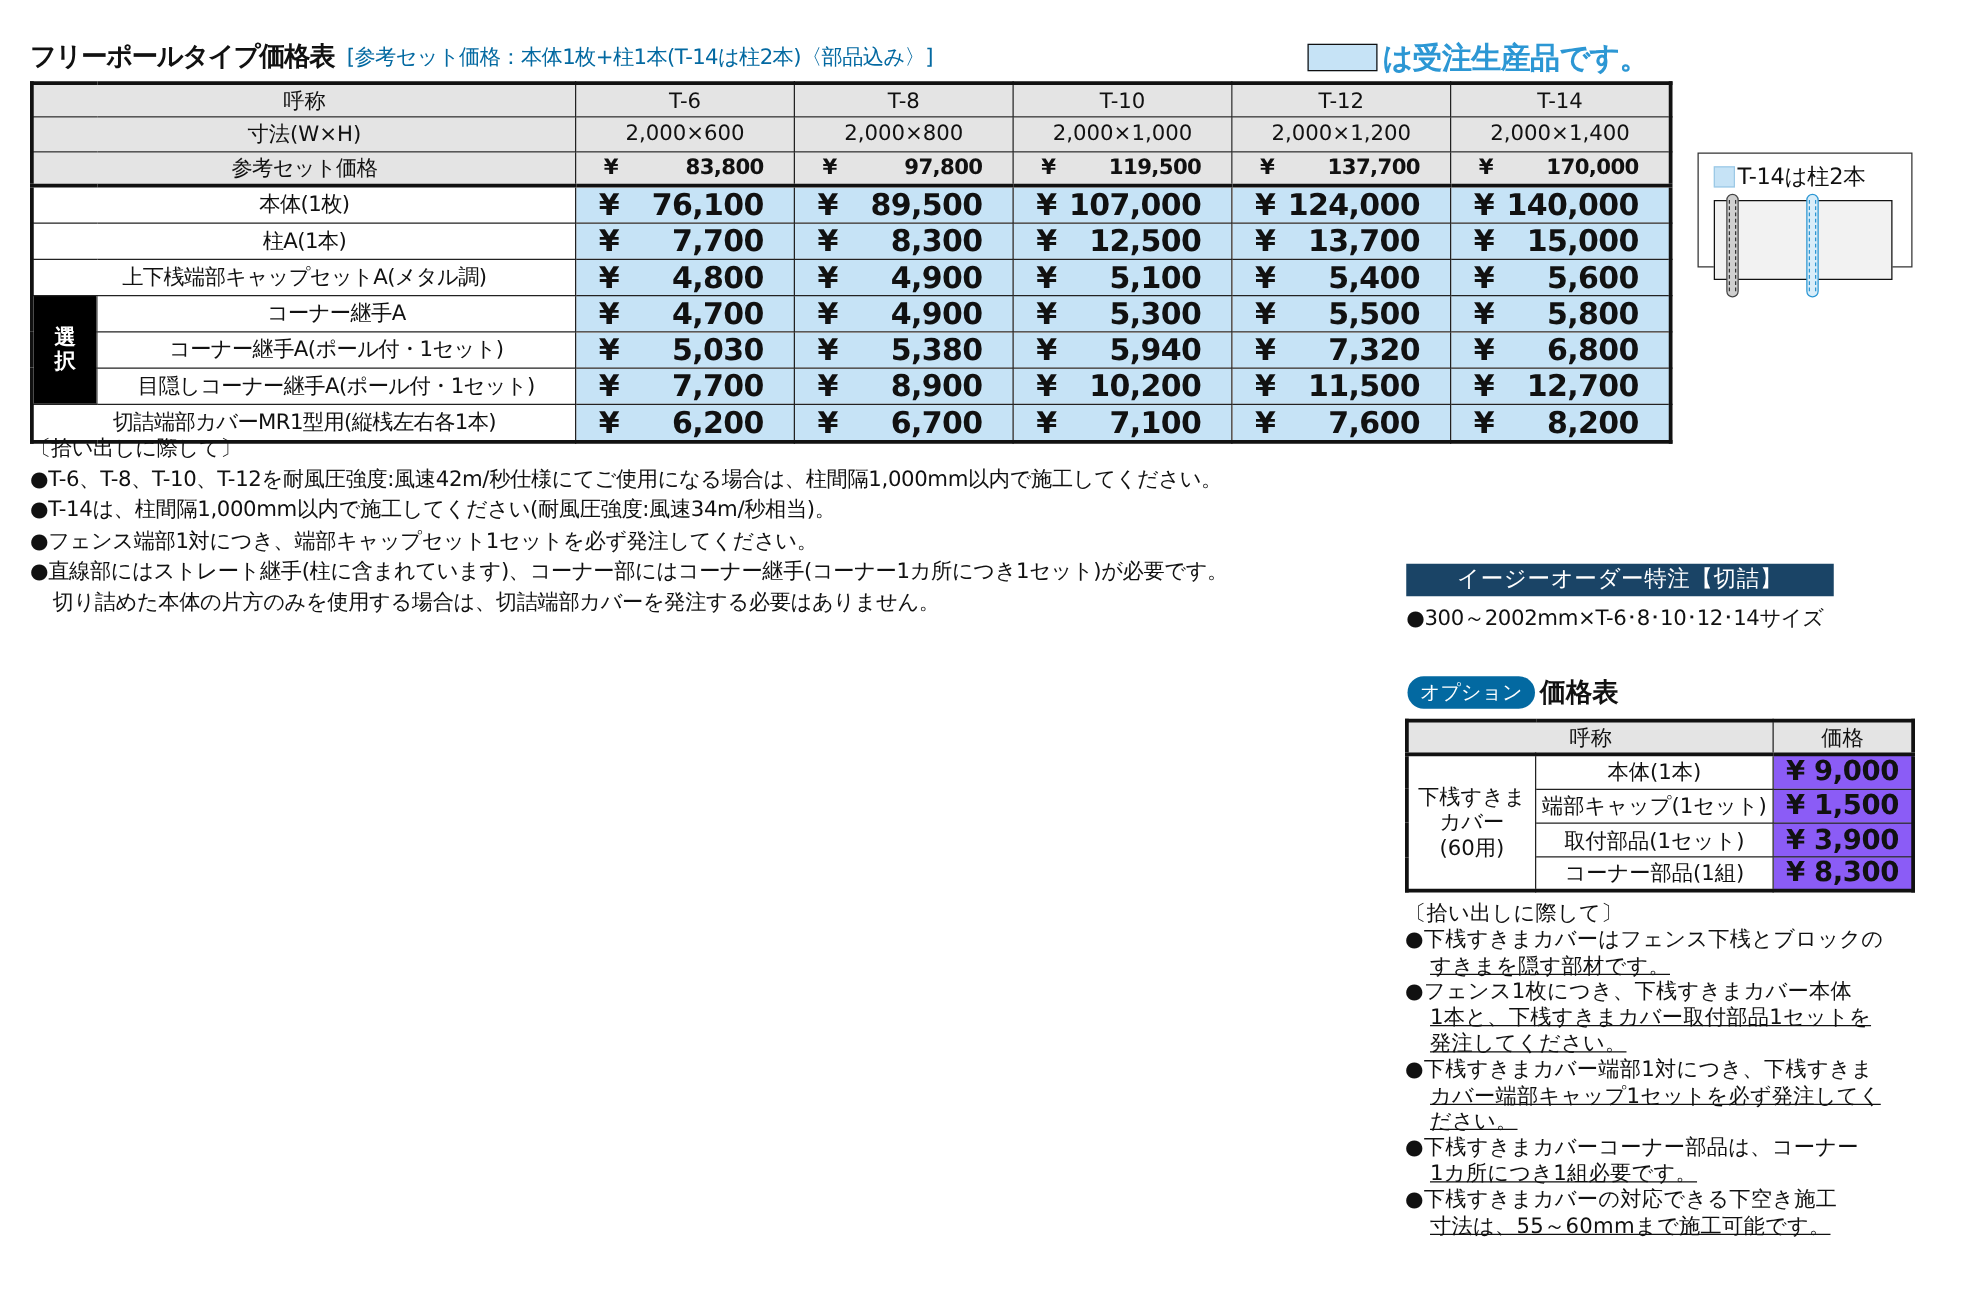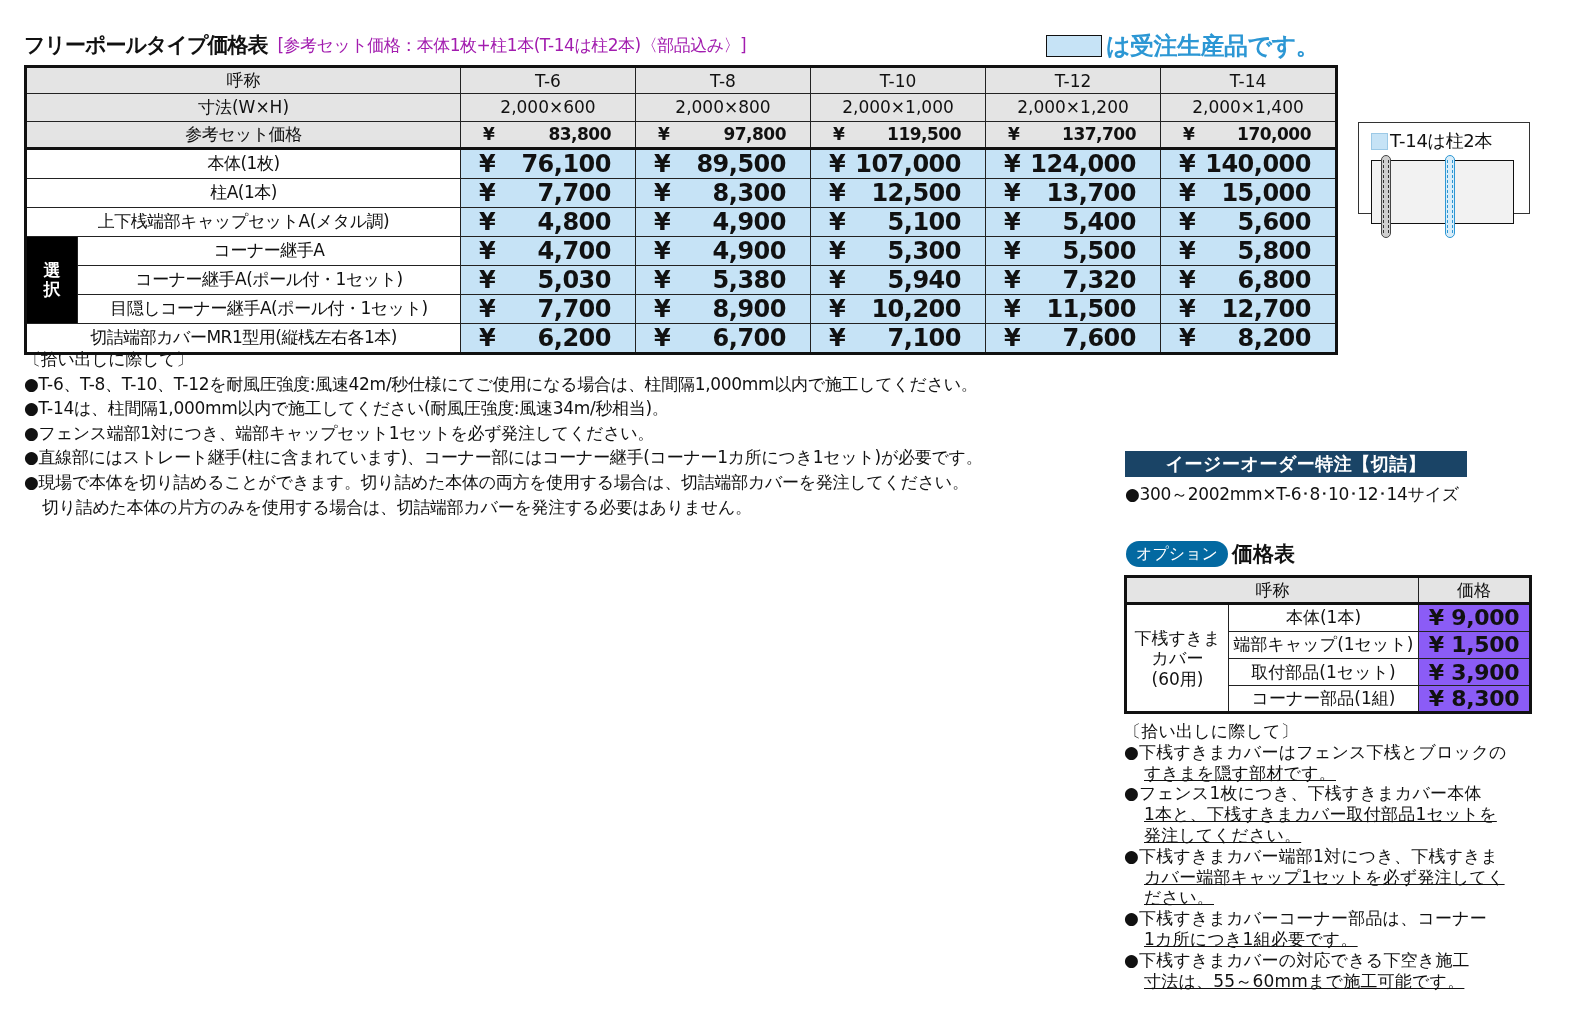--- a/index.html
+++ b/index.html
@@ -1,21 +1,21 @@
 <!DOCTYPE html>
 <html><head>
   <meta charset="utf-8">
   <style>
     * { box-sizing: border-box; margin: 0; padding: 0; }
     html, body { width: 1588px; height: 1032px; background: #ffffff; overflow: hidden; }
     body { position: relative; font-family: "DejaVu Sans", "Liberation Sans", sans-serif; color: #111; }
 
     .title-row { position: absolute; left: 24px; top: 30px; height: 30px; display: flex; align-items: center; white-space: nowrap; }
     .title-main { font-size: 21px; font-weight: bold; letter-spacing: -1px; color: #111; }
-    .title-sub { font-size: 17px; margin-left: 10px; color: #a21caf; letter-spacing: -0.5px; }
+    .title-sub { font-size: 17px; margin-left: 10px; color: #0369a1; letter-spacing: -0.5px; }
 
     .legend { position: absolute; left: 1046px; top: 30px; display: flex; align-items: center; white-space: nowrap; }
     .legend-swatch { width: 56px; height: 22px; background: #c6e3f6; border: 1.5px solid #111; }
     .legend-text { font-size: 24px; font-weight: bold; color: #2c97d4; margin-left: 4px; letter-spacing: -0.5px; text-align: center; }
 
     table.main { position: absolute; left: 24px; top: 65px; width: 1311px; border-collapse: collapse; border: 3px solid #111; table-layout: fixed; }
     table.main td { border: 1.5px solid #222; height: 27.3px; text-align: center; vertical-align: middle; padding: 0 4px; white-space: nowrap; overflow: hidden; }
     table.main tr.head td { background: #e4e4e4; font-size: 17px; }
     table.main tr.head-last td { border-bottom: 3px solid #111; }
     table.main td.name { font-size: 17px; letter-spacing: -0.5px; }
@@ -34,21 +34,21 @@
     .diagram .post { position: absolute; width: 10px; top: 32px; height: 83px; border-radius: 5px; }
     .diagram .post.gray { left: 22px; background: #cfcfcf; border: 1.5px solid #444; }
     .diagram .post.blue { left: 86px; background: #d9edf9; border: 1.5px solid #2c97d4; }
     .diagram .post .dash { position: absolute; top: 4px; bottom: 4px; left: 1px; right: 1px; border-left: 1.5px dashed #333; border-right: 1.5px dashed #333; }
     .diagram .post.blue .dash { border-color: #2c97d4; }
 
     .notes { position: absolute; left: 24px; top: 347px; font-size: 17px; line-height: 24.6px; letter-spacing: -0.3px; white-space: nowrap; }
     .notes .note { display: block; }
     .notes .indent { padding-left: 18px; }
 
-    .easy-order { position: absolute; left: 1125px; top: 451px; width: 342px; height: 26px; background: #1a4466; color: #fff; font-size: 18px; font-weight: bold; text-align: center; line-height: 26px; letter-spacing: 0.5px; }
+    .easy-order { position: absolute; left: 1125px; top: 451px; width: 342px; height: 26px; background: #1a4466; color: #fff; font-size: 18px; font-weight: normal; text-align: center; line-height: 26px; letter-spacing: 0.5px; }
     .easy-note { position: absolute; left: 1125px; top: 483px; font-size: 17px; white-space: nowrap; letter-spacing: -0.3px; }
 
     .opt-title { position: absolute; left: 1126px; top: 540px; display: flex; align-items: center; white-space: nowrap; }
     .opt-pill { background: #0369a1; color: #fff; font-size: 16px; border-radius: 14px; padding: 2px 10px; height: 26px; line-height: 22px; }
     .opt-label { font-size: 21px; font-weight: bold; margin-left: 4px; }
 
     table.opt { position: absolute; left: 1124px; top: 575px; width: 405px; border-collapse: collapse; border: 3px solid #111; table-layout: fixed; }
     table.opt td { border: 1.5px solid #222; height: 27.3px; text-align: center; vertical-align: middle; white-space: nowrap; font-size: 17px; }
     table.opt tr.head td { background: #e4e4e4; border-bottom: 3px solid #111; }
     table.opt td.group { line-height: 1.2; }
@@ -305,21 +305,20 @@
       <div class="dash"></div>
     </div>
 </div>
 
 <div class="notes">
   <span class="note">〔拾い出しに際して〕</span>
   <span class="note">●T-6、T-8、T-10、T-12を耐風圧強度:風速42m/秒仕様にてご使用になる場合は、柱間隔1,000mm以内で施工してください。</span>
   <span class="note">●T-14は、柱間隔1,000mm以内で施工してください(耐風圧強度:風速34m/秒相当)。</span>
   <span class="note">●フェンス端部1対につき、端部キャップセット1セットを必ず発注してください。</span>
   <span class="note">●直線部にはストレート継手(柱に含まれています)、コーナー部にはコーナー継手(コーナー1カ所につき1セット)が必要です。</span>
-  <span class="note">●現場で本体を切り詰めることができます。切り詰めた本体の両方を使用する場合は、切詰端部カバーを発注してください。</span>
   <span class="note indent">切り詰めた本体の片方のみを使用する場合は、切詰端部カバーを発注する必要はありません。</span>
 </div>
 
 <div class="easy-order">イージーオーダー特注【切詰】</div>
 <div class="easy-note">●300～2002mm×T-6･8･10･12･14サイズ</div>
 
 <div class="opt-title">
   <span class="opt-pill">オプション</span>
   <span class="opt-label">価格表</span>
 </div>

